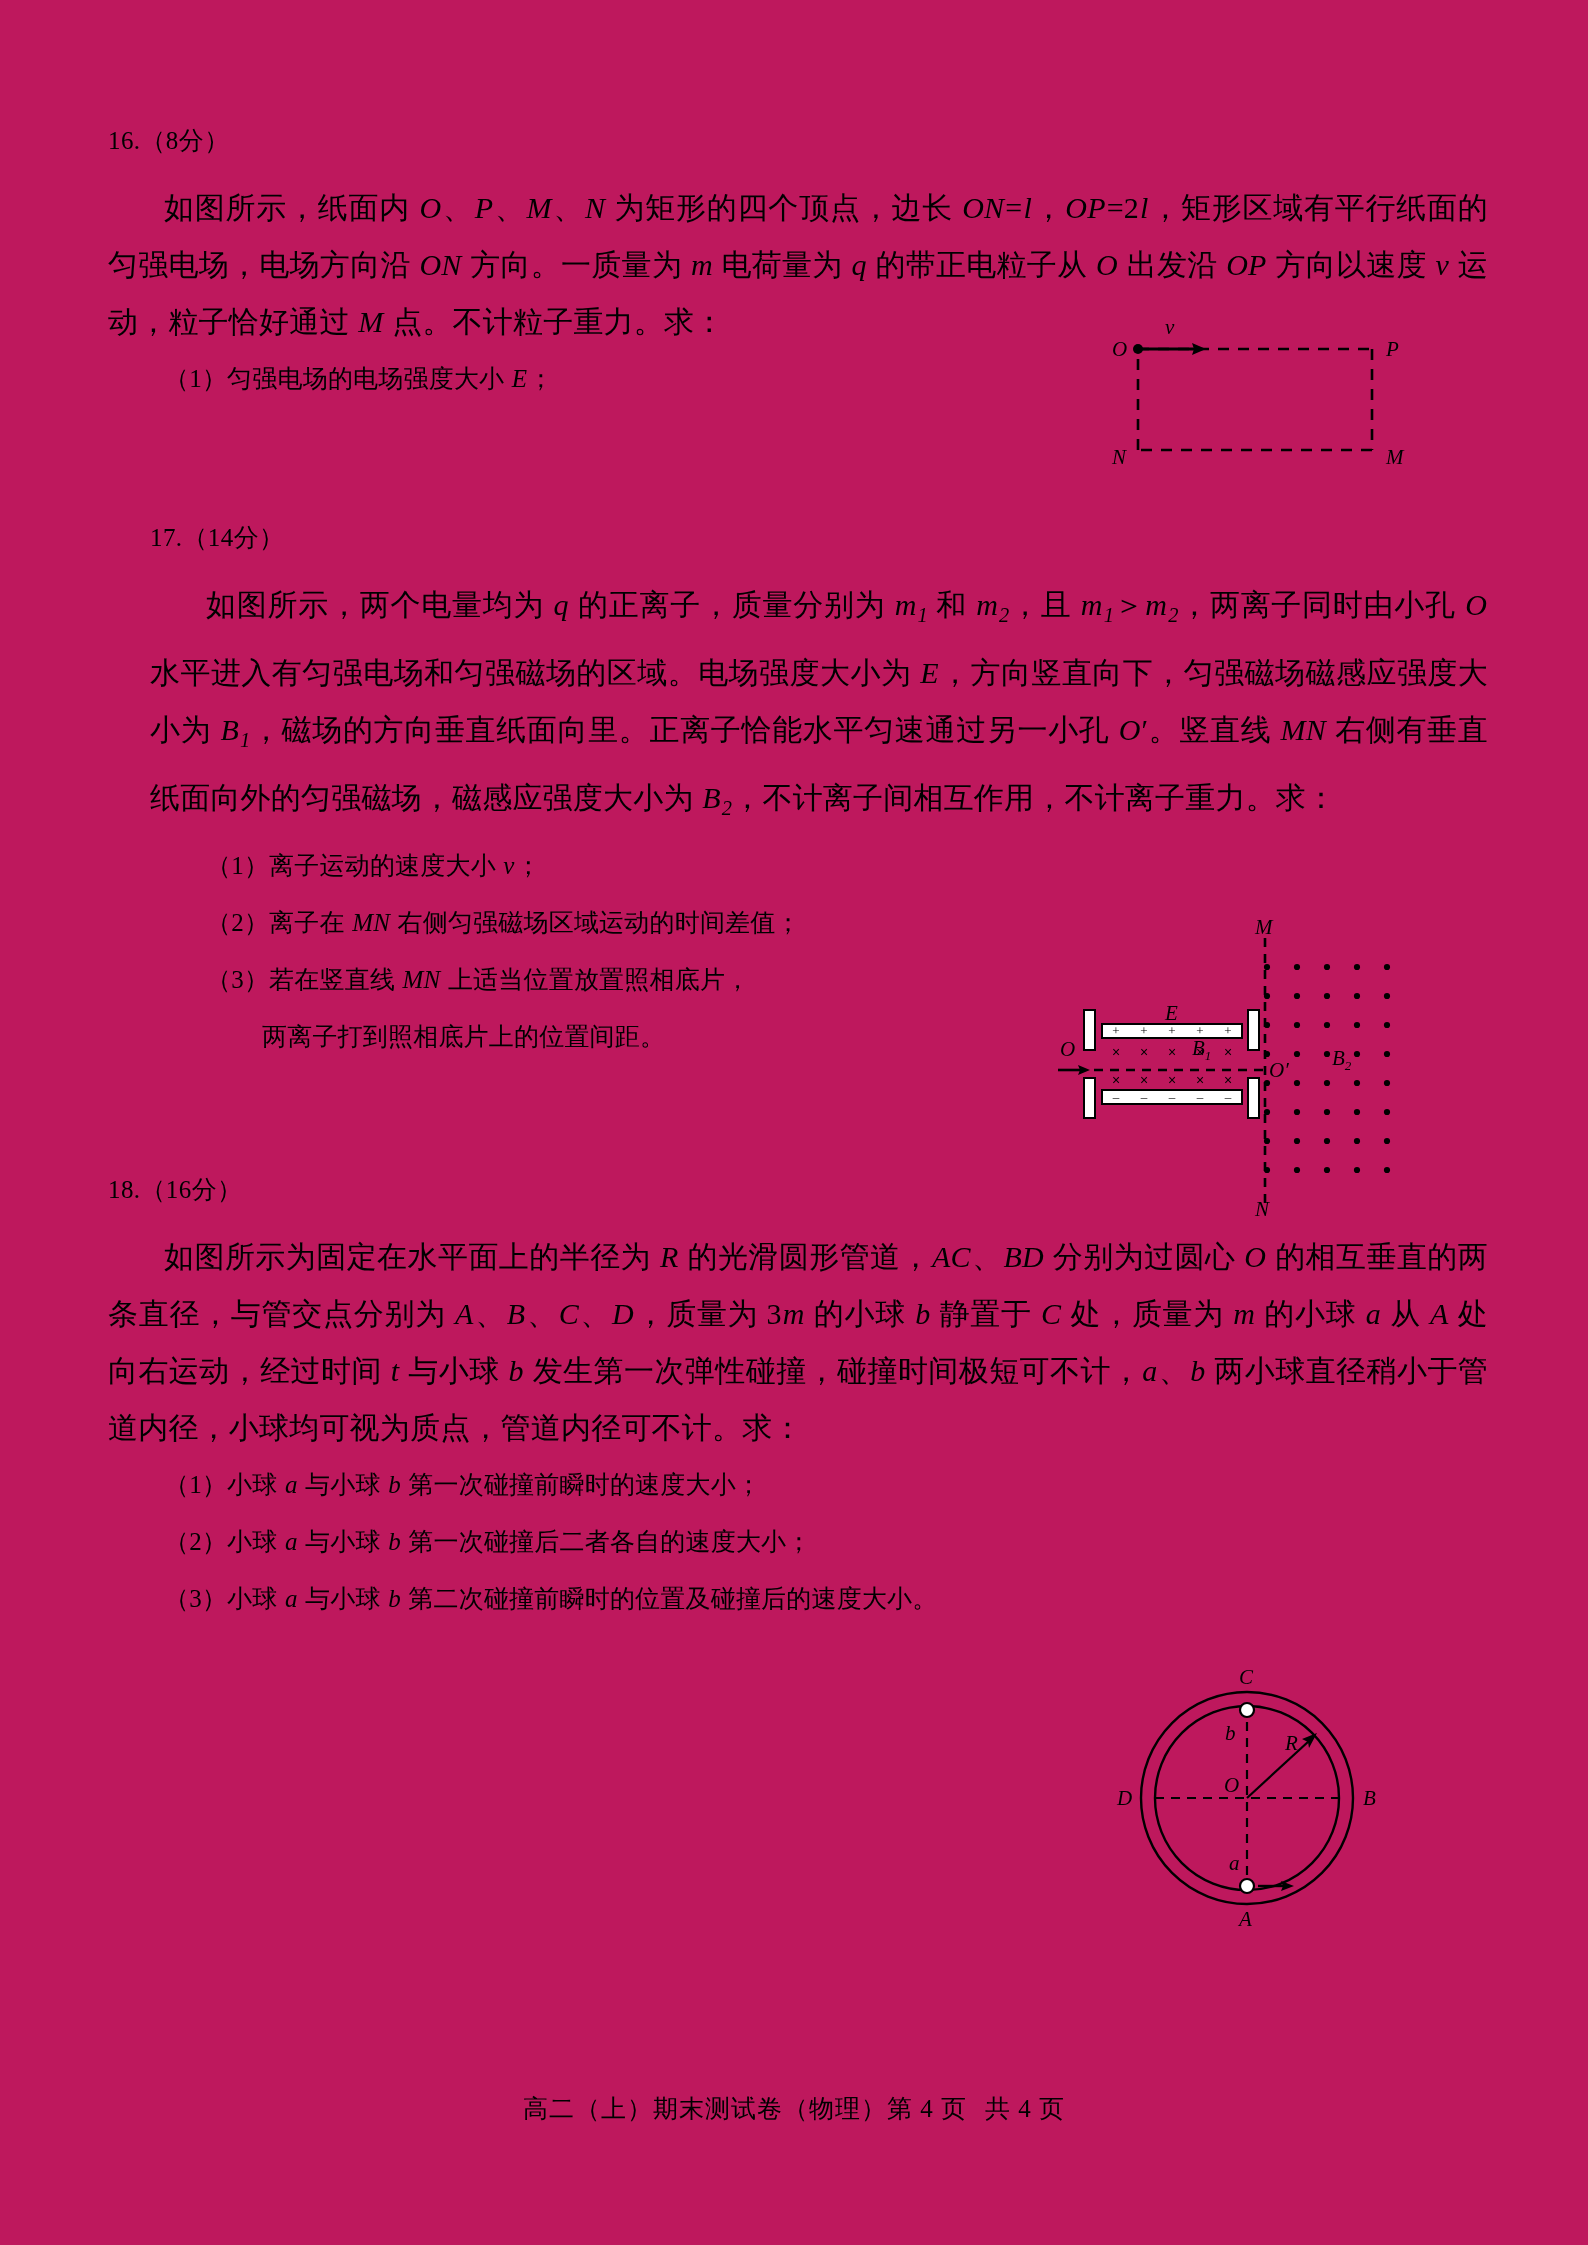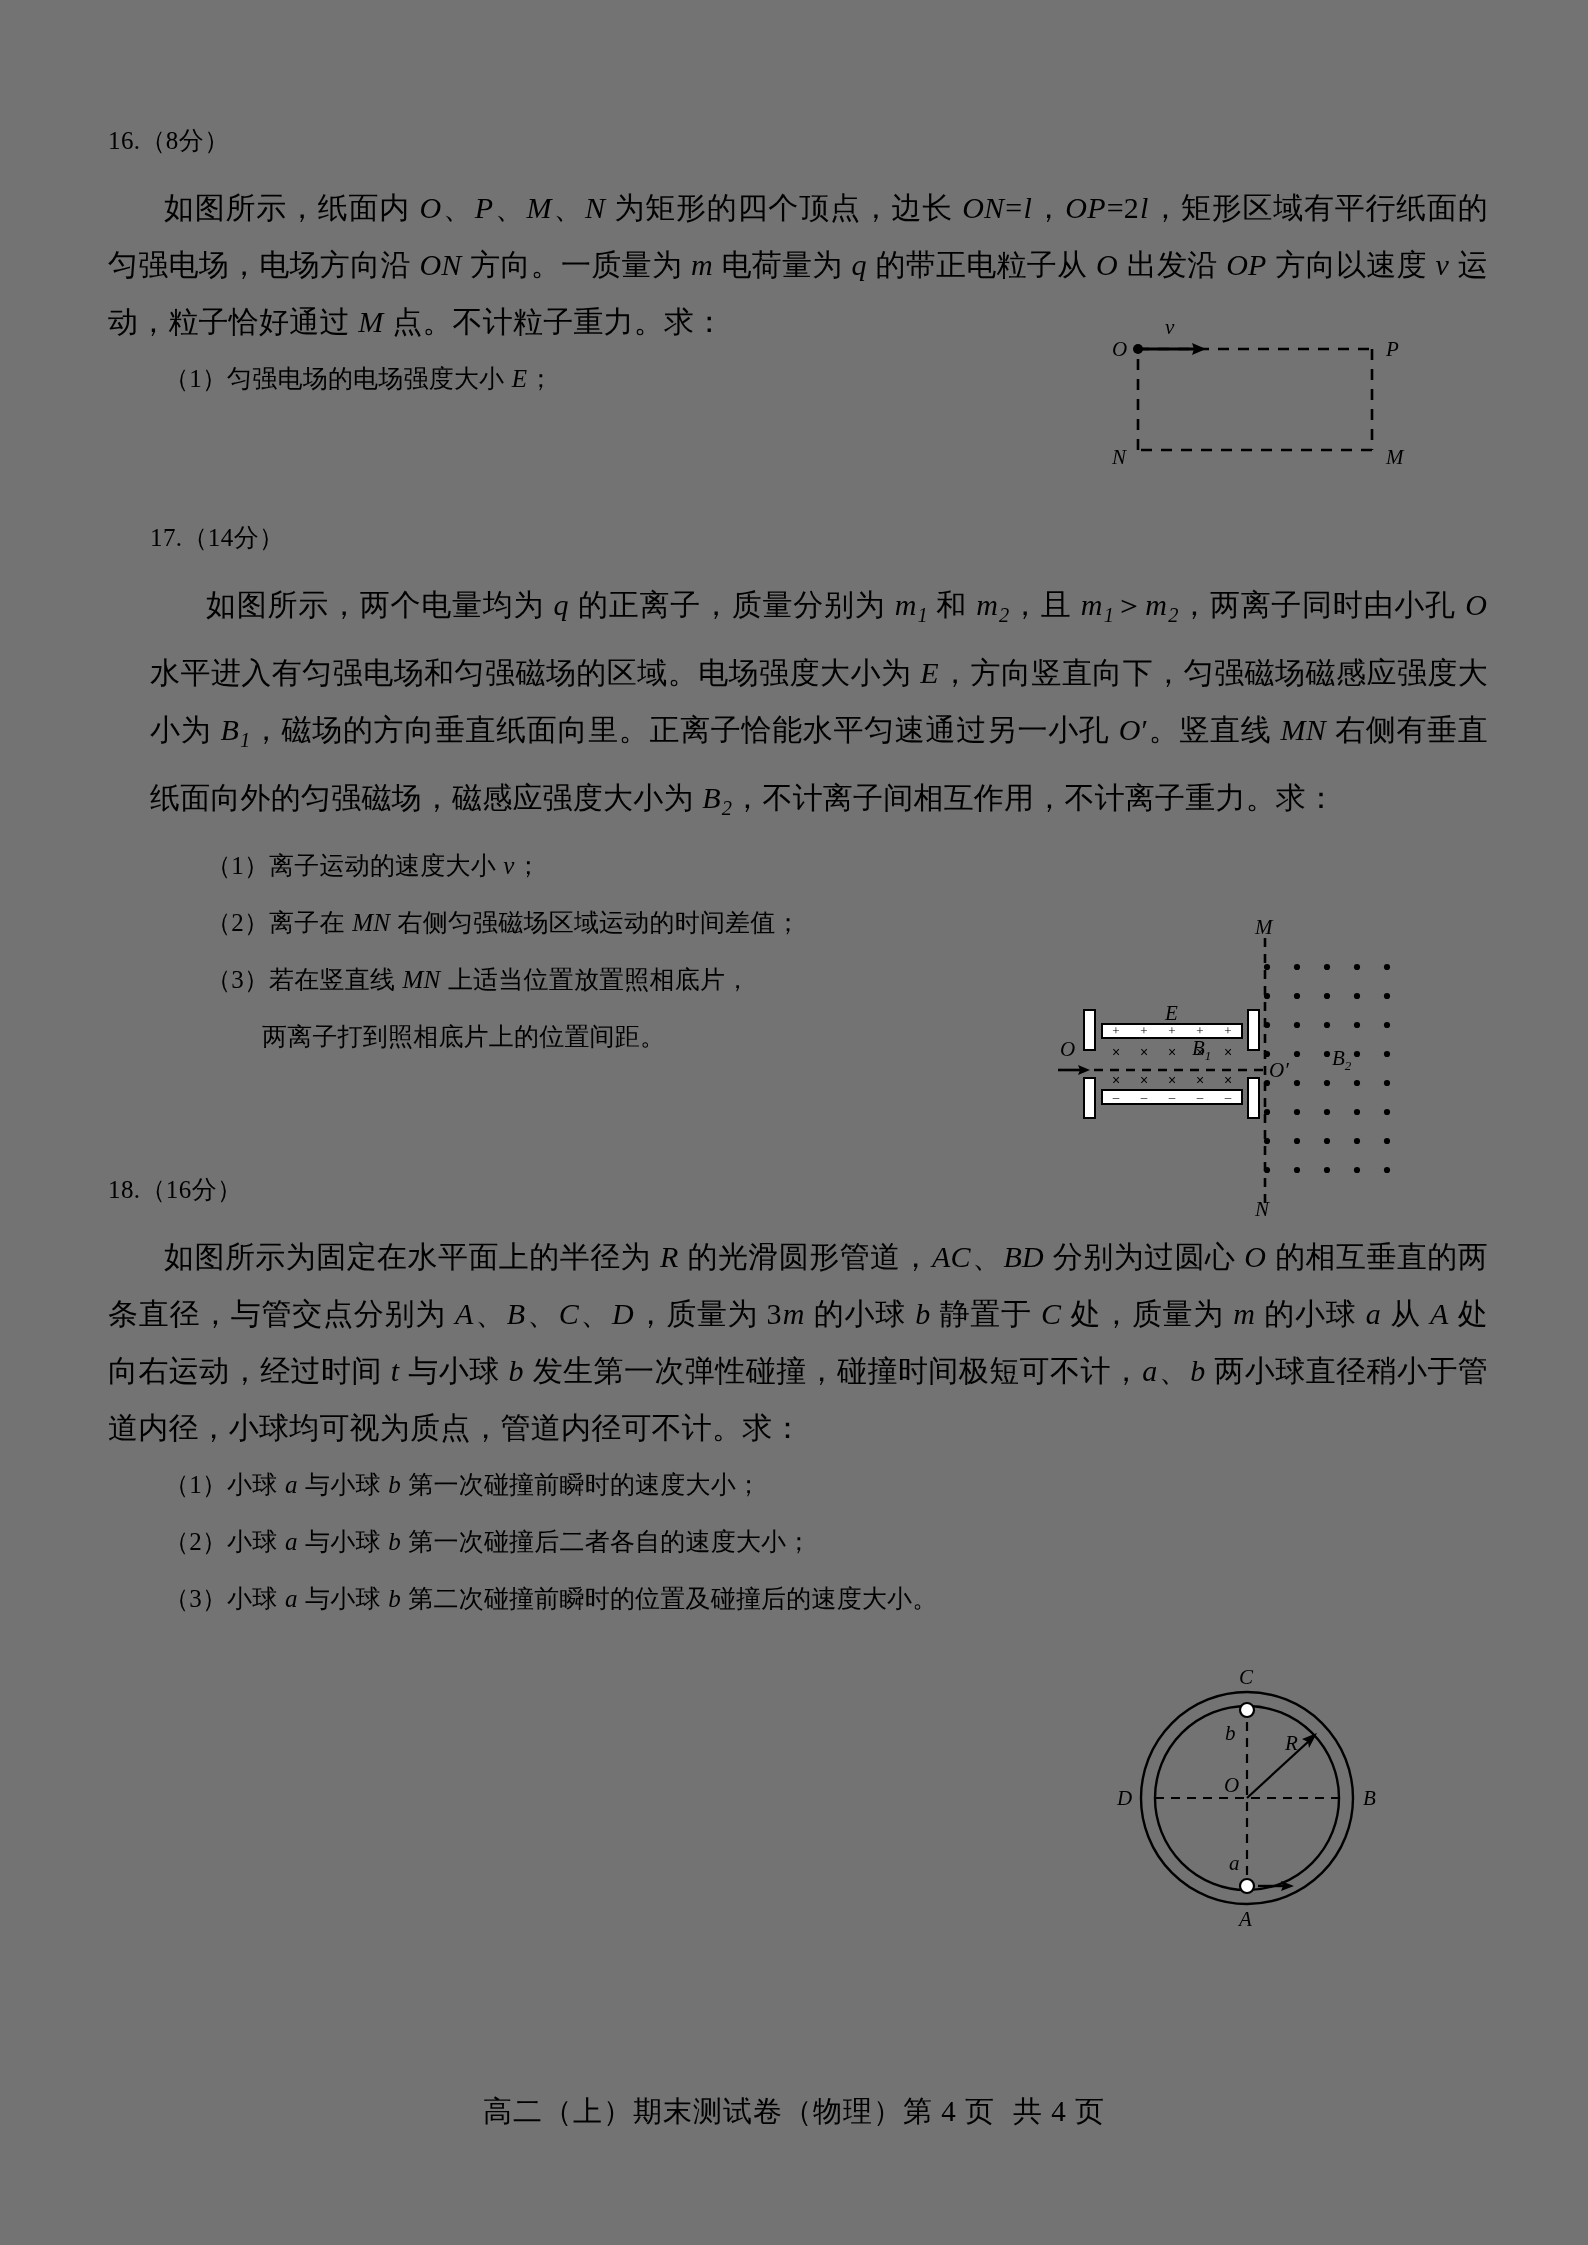--- a/index.html
+++ b/index.html
@@ -13,21 +13,21 @@
     position: relative;
     font-family: "Liberation Serif", "DejaVu Serif", serif;
     color: #000;
     overflow: hidden;
   }
   .page {
     position: absolute;
     left: 0; top: 0;
     width: 1588px;
     height: 2245px;
-    background: #737373;
+    background: #be185d;
   }
   .content {
     position: absolute;
     left: 108px;
     top: 128px;
     width: 1380px;
   }
 
   
   .problem {
@@ -77,21 +77,21 @@
   #fig17 { left: 1058px; top: 920px; width: 380px; height: 300px; }
   #fig18 { left: 1095px; top: 1658px; width: 310px; height: 275px; }
 
   
   .footer {
     position: absolute;
     left: 0;
     top: 2092px;
     width: 1588px;
     text-align: center;
-    font-size: 29px;
+    font-size: 25px;
     letter-spacing: 1px;
   }
   .footer .sp { display:inline-block; width: 18px; }
 
   svg { display: block; overflow: visible; }
   .lbl { font-family: "Liberation Serif", serif; font-style: italic; font-size: 21px; }
 </style>
 </head>
 <body>
 

